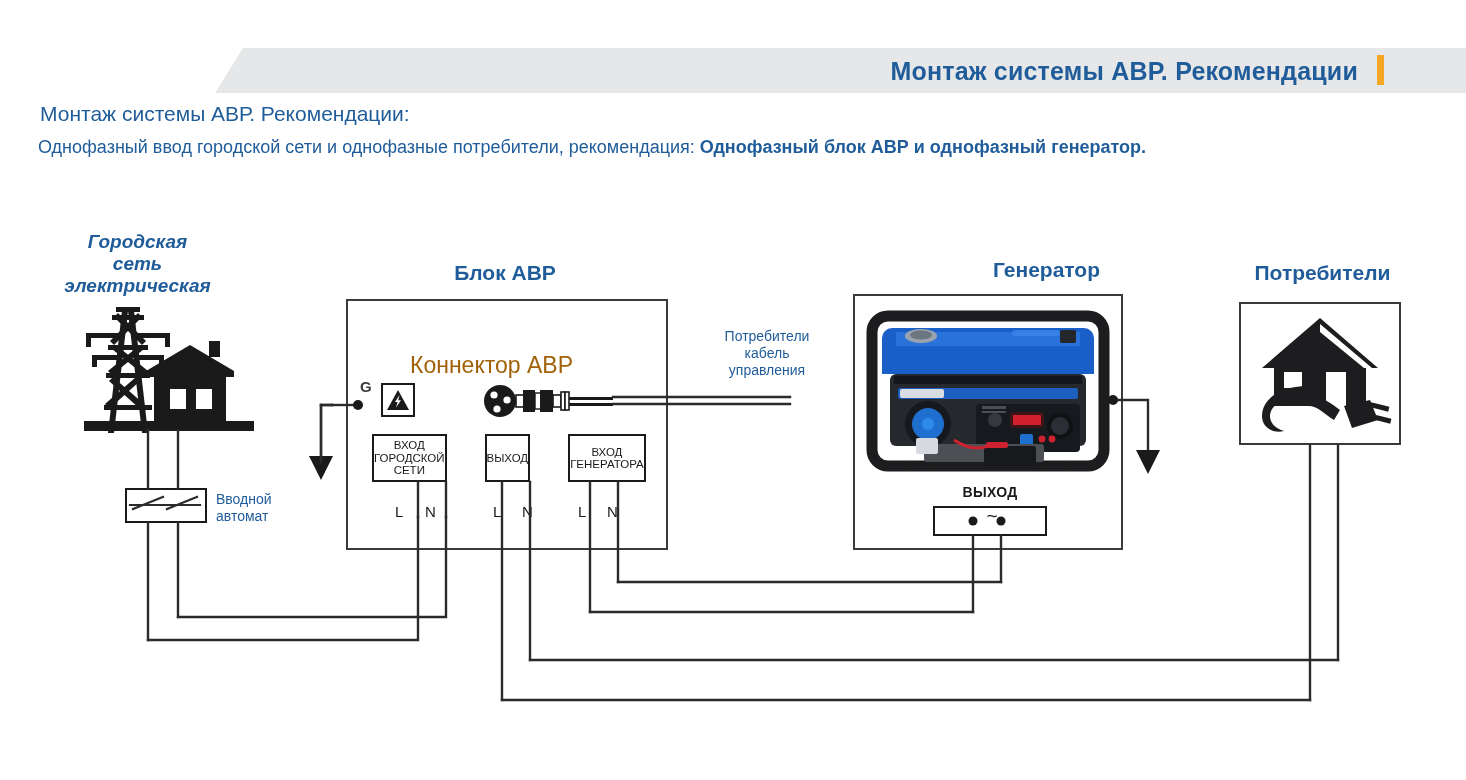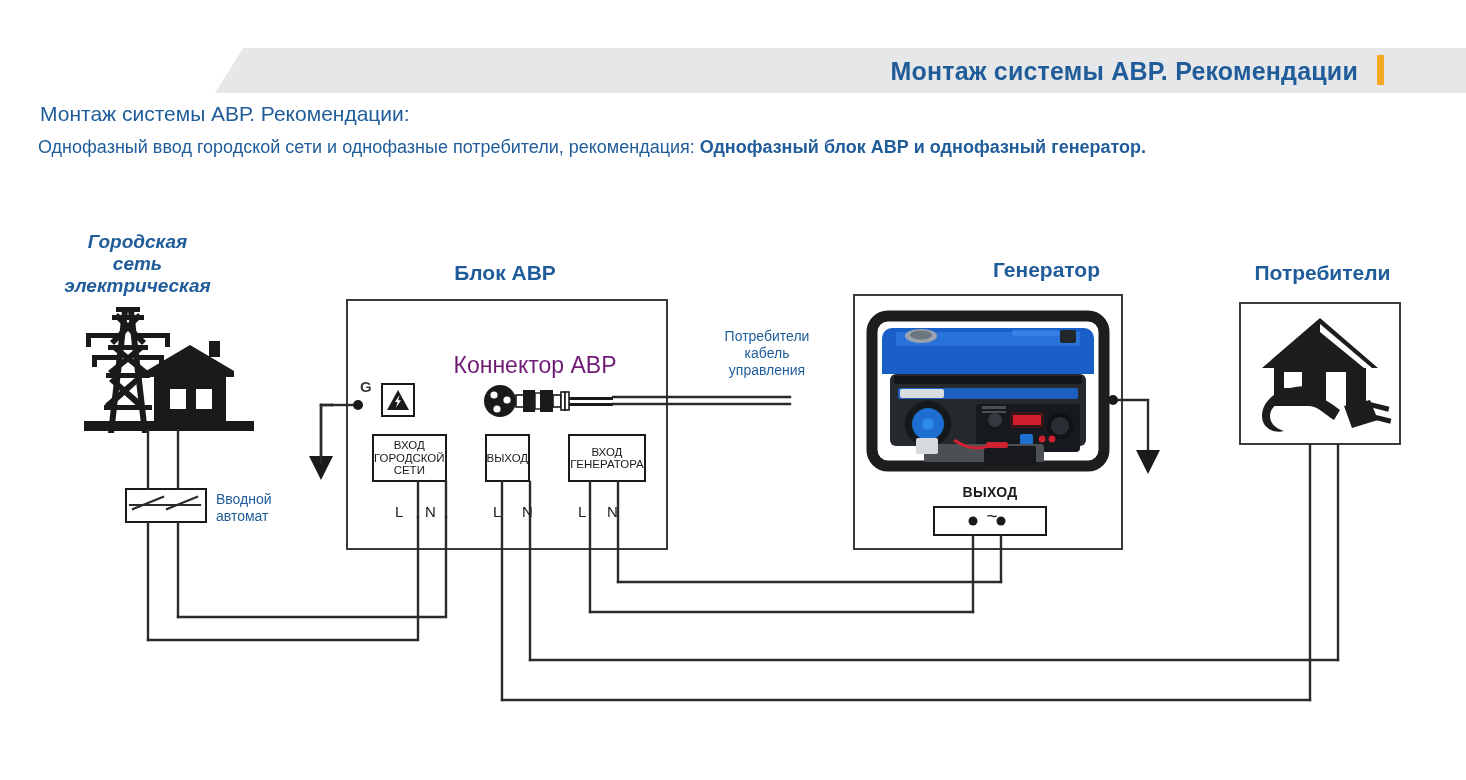--- a/index.html
+++ b/index.html
@@ -47,22 +47,22 @@
   #cap-cons{left:1215px;top:262px;width:215px;font-size:21px;}
 
   
   .box{position:absolute;border:2px solid #3a3a3a;background:#fff;box-sizing:border-box;}
   #ats-box{left:346px;top:299px;width:322px;height:251px;}
   #gen-box{left:853px;top:294px;width:270px;height:256px;}
   #cons-box{left:1239px;top:302px;width:162px;height:143px;}
 
   
   .ats-label{
-    position:absolute;left:410px;top:352px;width:250px;text-align:center;
-    font-size:23px;color:#701a75;white-space:nowrap;
+    position:absolute;left:410px;top:352px;width:250px;
+    font-size:23px;color:#a16207;white-space:nowrap;
   }
   .g-mark{position:absolute;left:360px;top:378px;font-size:15px;font-weight:bold;color:#3a3a3a;}
   .warn-sq{
     position:absolute;left:381px;top:383px;width:34px;height:34px;
     border:2px solid #1a1a1a;box-sizing:border-box;background:#fff;
     display:flex;align-items:center;justify-content:center;
   }
   .term-row{position:absolute;left:372px;top:434px;width:268px;height:48px;display:flex;gap:40px;}
   .term-cell{
     border:2px solid #1a1a1a;box-sizing:border-box;background:#fff;

